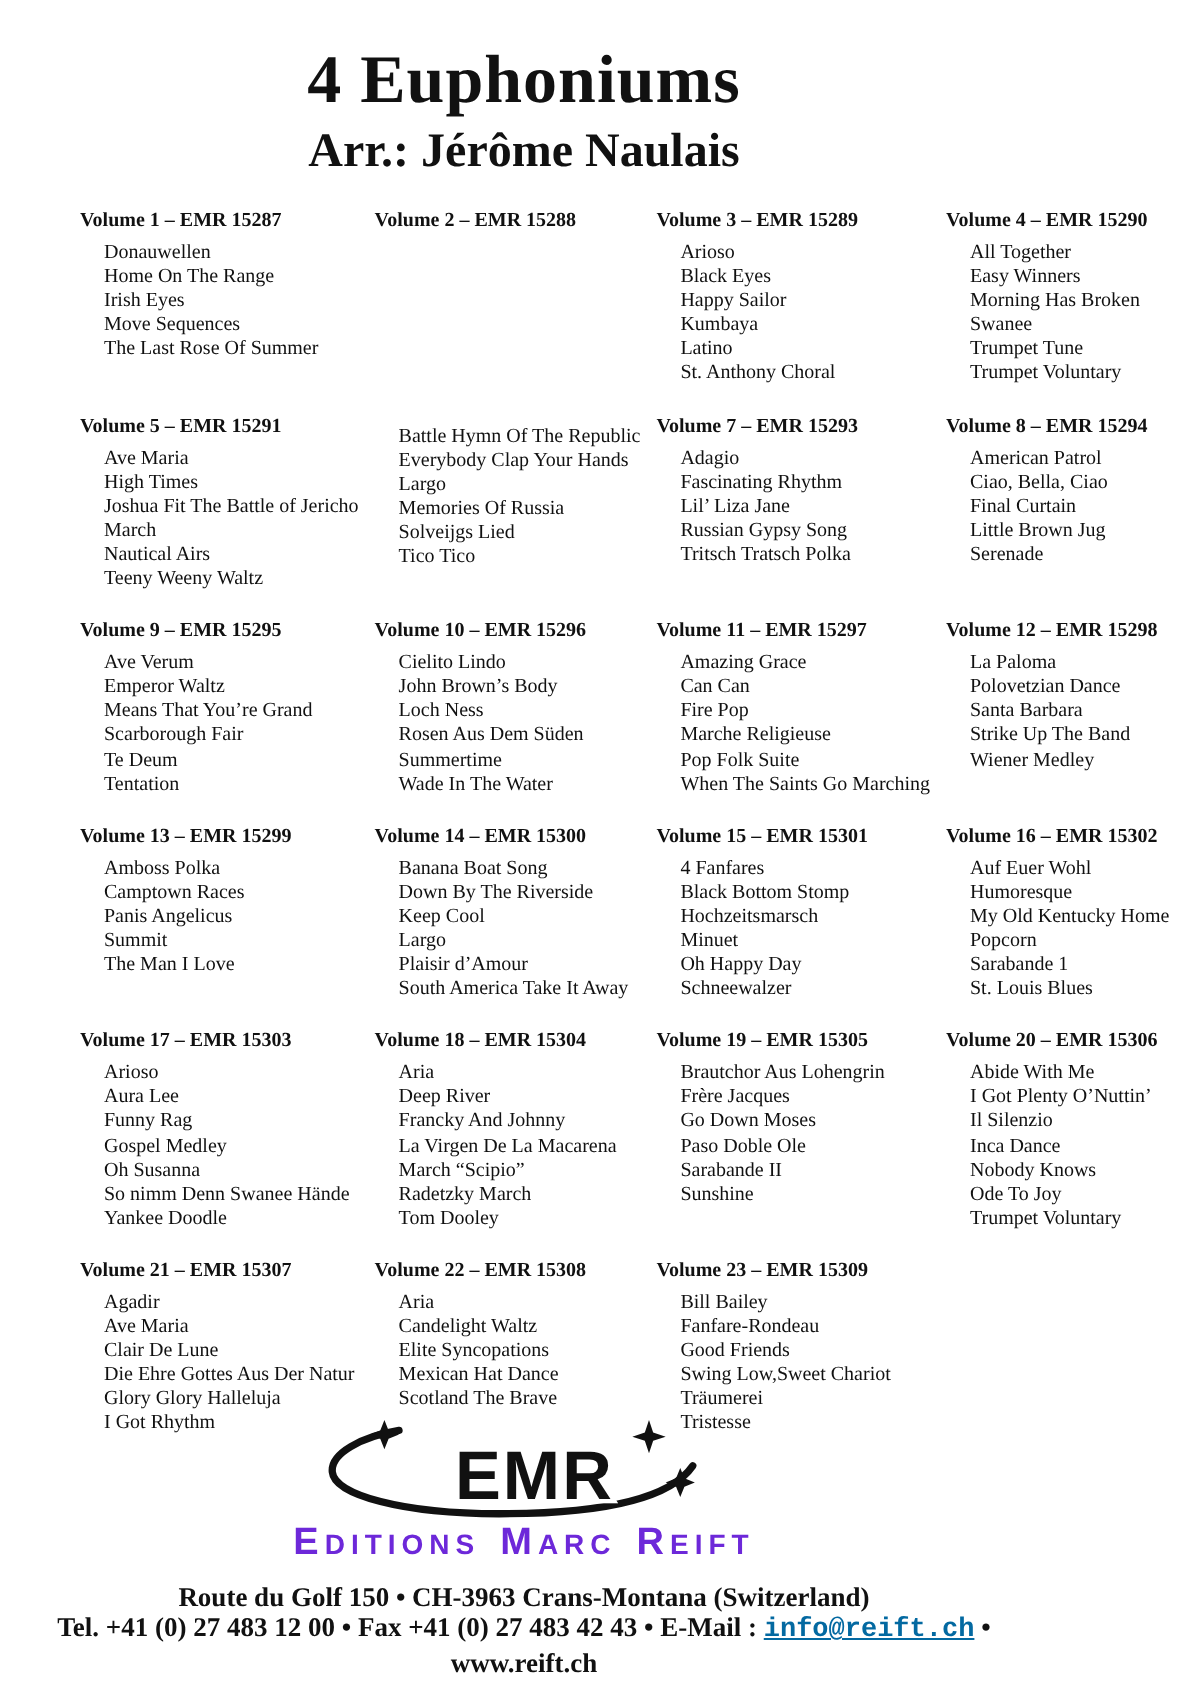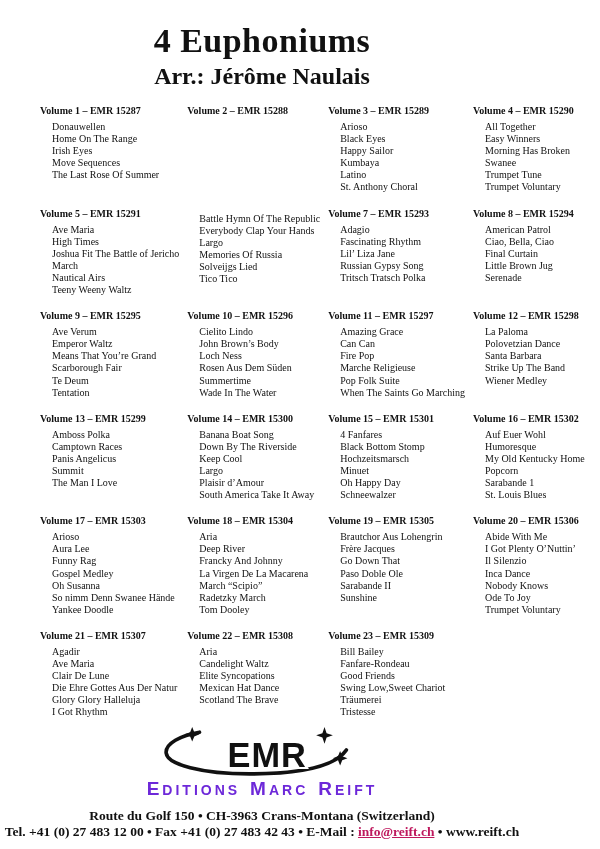--- a/index.html
+++ b/index.html
@@ -290,21 +290,21 @@
           <li class="song">Radetzky March</li>
           <li class="song">Tom Dooley</li>
         </ul>
     </div>
 
     <div class="volume">
       <div class="vol-header">Volume 19 – EMR 15305</div>
       <ul class="songs">
           <li class="song">Brautchor Aus Lohengrin</li>
           <li class="song">Frère Jacques</li>
-          <li class="song">Go Down That</li>
+          <li class="song">Go Down Moses</li>
           <li class="song">Paso Doble Ole</li>
           <li class="song">Sarabande II</li>
           <li class="song">Sunshine</li>
         </ul>
     </div>
 
     <div class="volume">
       <div class="vol-header">Volume 20 – EMR 15306</div>
       <ul class="songs">
           <li class="song">Abide With Me</li>
@@ -362,16 +362,16 @@
       <polygon points="160,0 162,6 168,8 162,10 160,16 158,10 152,8 158,6" fill="#111"></polygon>
       <polygon points="175,23 177,28 182,30 177,32 175,37 173,32 168,30 173,28" fill="#111"></polygon>
     </svg>
 
     <div class="editions">
       <span class="ed-word">EDITIONS</span><span class="ed-word">MARC</span><span class="ed-word">REIFT</span>
     </div>
 
     <p class="address">Route du Golf 150 • CH-3963 Crans-Montana (Switzerland)</p>
 
-    <p class="contact"><span>Tel. +41 (0) 27 483 12 00 • Fax +41 (0) 27 483 42 43 • E-Mail : </span><span class="email-link" style="color: #be185d;">info@reift.ch</span><span> • </span><span>www.reift.ch</span></p>
+    <p class="contact"><span>Tel. +41 (0) 27 483 12 00 • Fax +41 (0) 27 483 42 43 • E-Mail : </span><span class="email-link" style="color: #0369a1; font-family: Liberation Mono, monospace;">info@reift.ch</span><span> • </span><span>www.reift.ch</span></p>
 
   </div>
 </div>
 
 </body></html>

